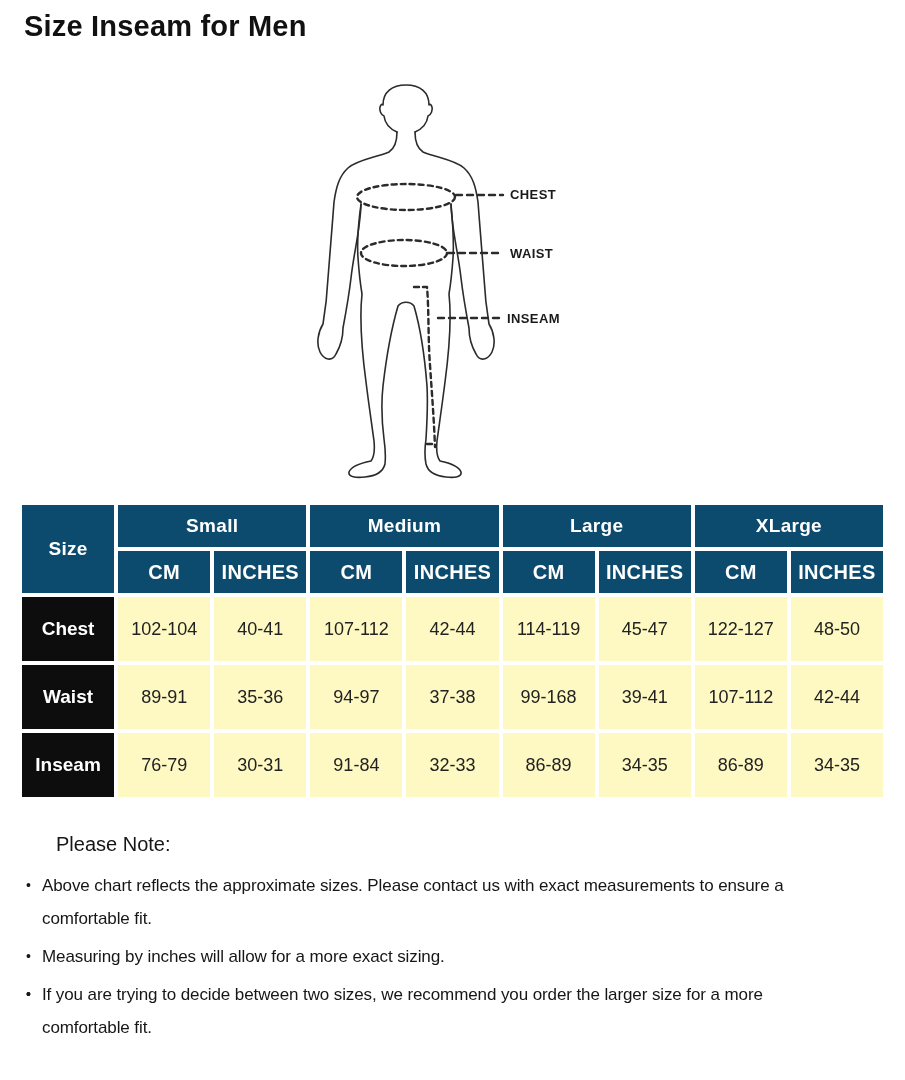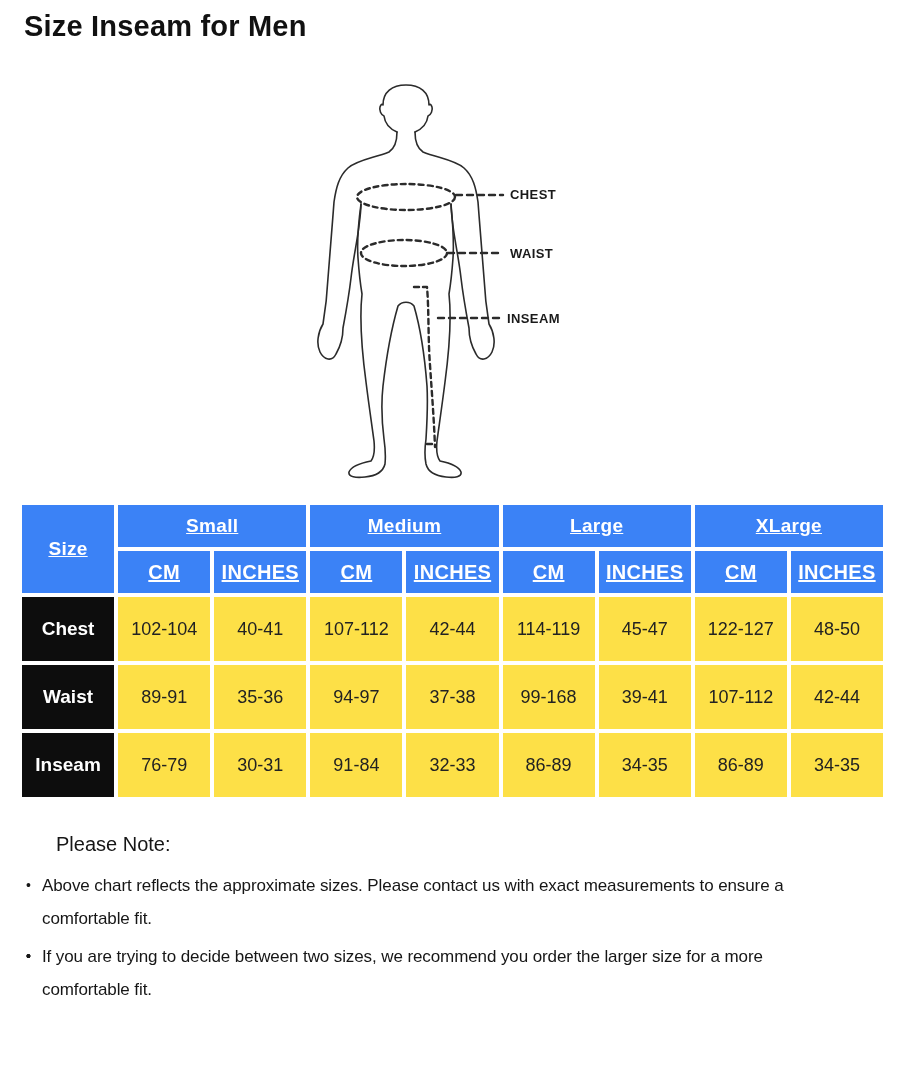--- a/index.html
+++ b/index.html
@@ -39,33 +39,32 @@
   table.size-chart {
     border-collapse: separate; border-spacing: 4px;
     width: 869px; table-layout: fixed;
     background: #ffffff;
   }
   table.size-chart th, table.size-chart td {
     text-align: center; vertical-align: middle;
     padding: 0 2px;
   }
   th.hdr {
-    background: #3b82f6; color: #ffffff;
+    background: #0c4a6e; color: #ffffff;
     font-weight: 700; font-size: 19px; letter-spacing: 0.3px;
     height: 42px;
-    text-decoration: underline;
   }
   th.hdr-unit { font-size: 20px; margin-top: 18px; }
   th.row-hdr {
     background: #0d0d0d; color: #ffffff;
     font-weight: 700; font-size: 19px;
     height: 64px;
   }
   td.cell {
-    background: #fde047; color: #222;
+    background: #fef9c3; color: #222;
     font-size: 18px; height: 64px;
   }
 
   
   .notes {
     position: absolute; left: 24px; top: 833px;
     width: 830px;
   }
   .notes-heading {
     font-size: 20px; font-weight: 400; color: #161616;
@@ -175,20 +174,21 @@
 </div>
 
 <div class="notes">
   <div class="notes-heading">Please Note:</div>
   <div class="bullet">
     <span class="dot">•</span>
     <span>Above chart reflects the approximate sizes. Please contact us with exact measurements to ensure a comfortable fit.</span>
   </div>
   <div class="bullet">
     <span class="dot">•</span>
+    <span>Measuring by inches will allow for a more exact sizing.</span>
   </div>
   <div class="bullet">
     <span class="dot">•</span>
   </div>
   <div class="bullet">
     <span class="dot">•</span>
     <span>If you are trying to decide between two sizes, we recommend you order the larger size for a more comfortable fit.</span>
   </div>
 </div>
 

